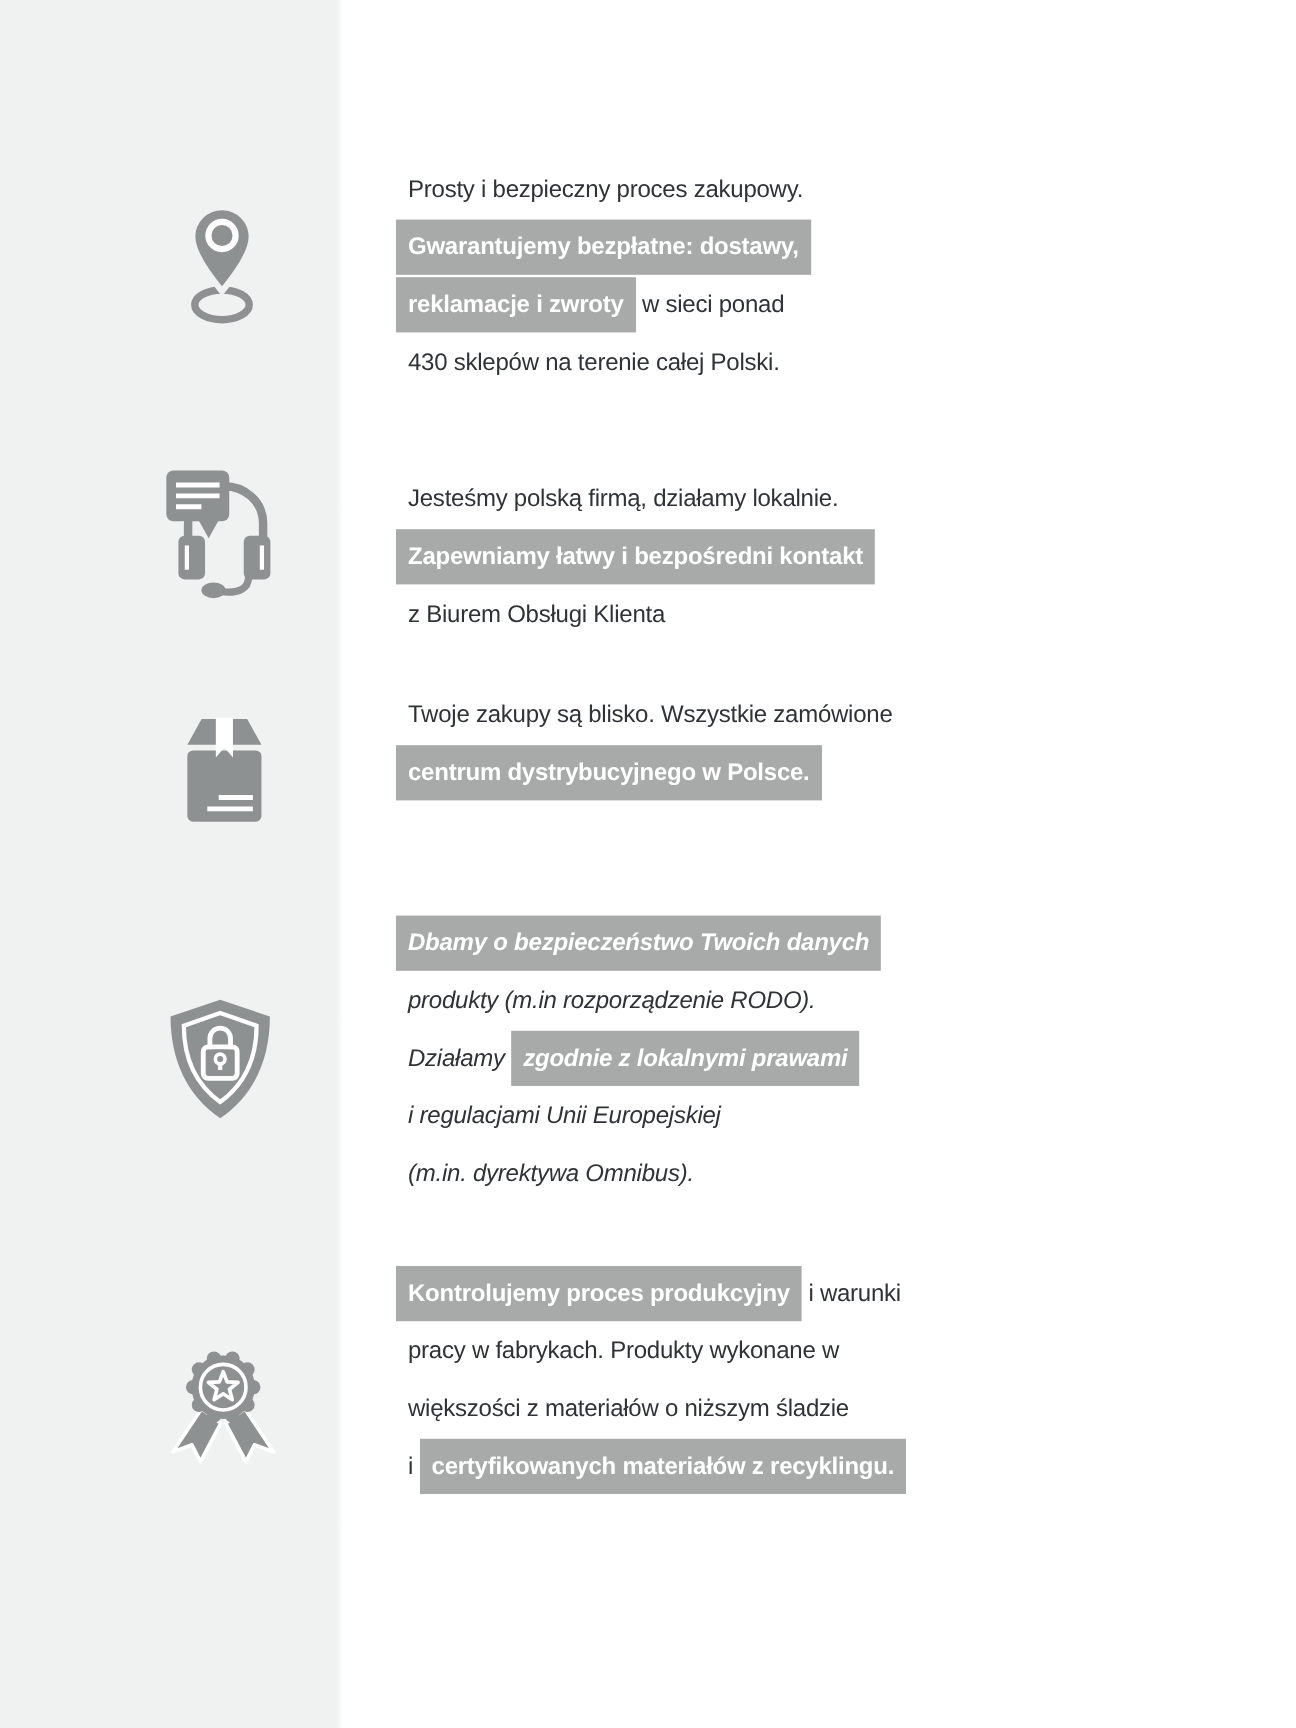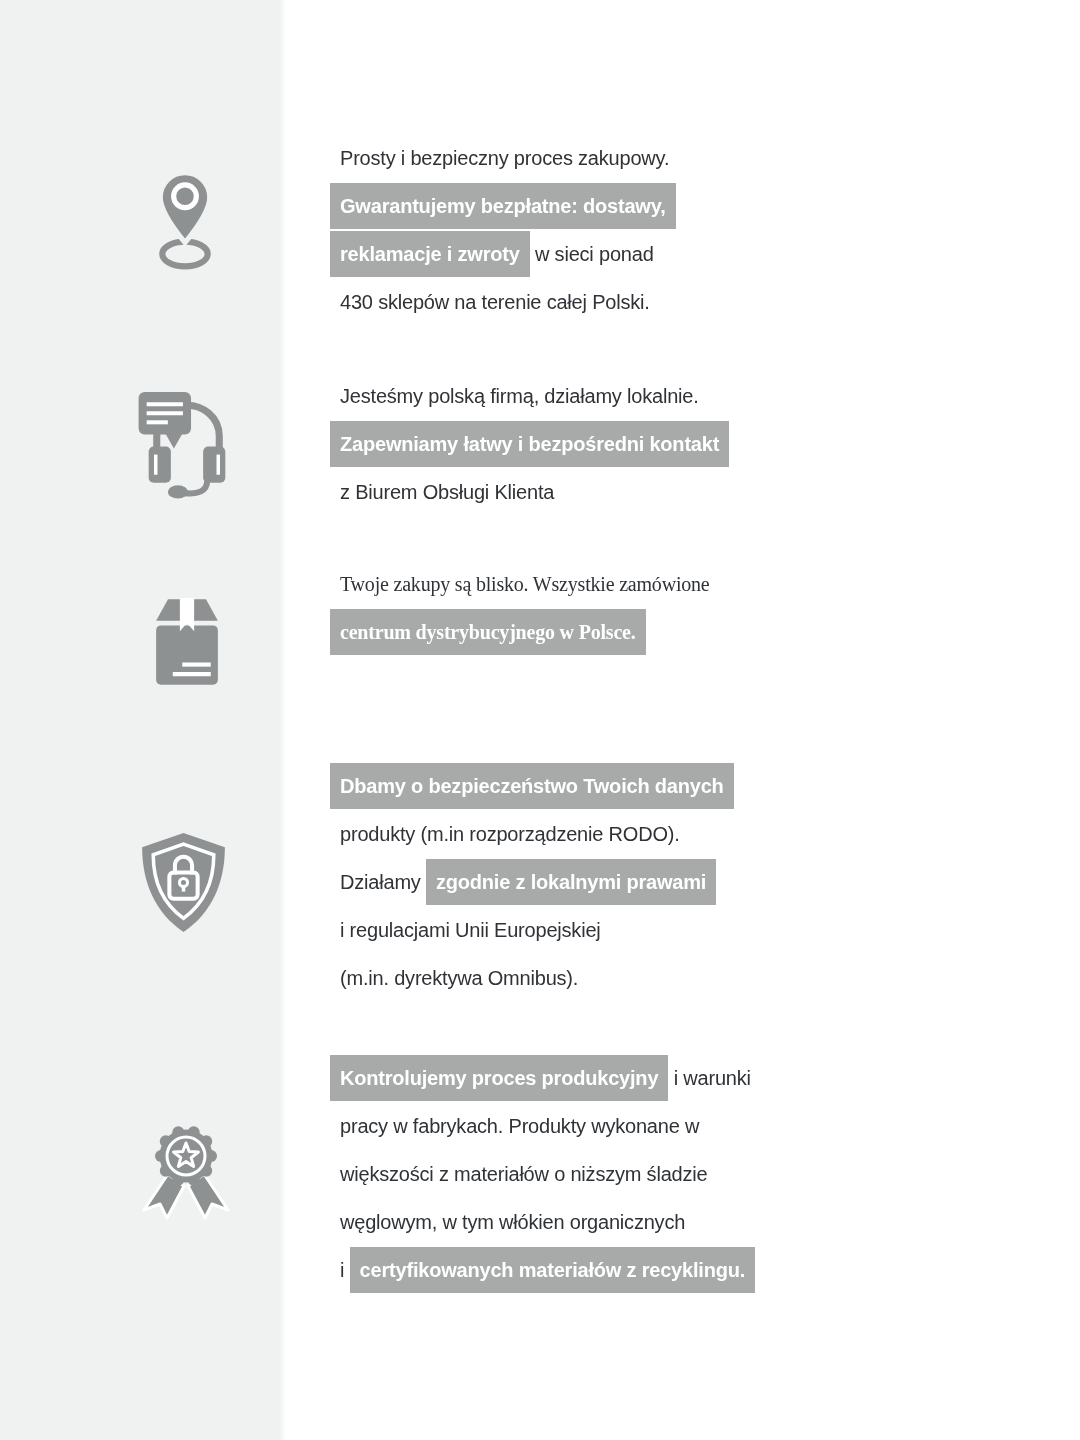--- a/index.html
+++ b/index.html
@@ -118,35 +118,34 @@
     <polygon points="52,27 55.2,35.6 64.4,36 57.2,41.7 59.6,50.5 52,45.5 44.4,50.5 46.8,41.7 39.6,36 48.8,35.6" fill="none" stroke="#ffffff" stroke-width="3" stroke-linejoin="round"></polygon>
   </svg>
 </div>
 
 <div class="block" style="top:134px;">
     <div class="line"><span class="seg">Prosty i bezpieczny proces zakupowy.</span></div>
     <div class="line"><span class="hl">Gwarantujemy bezpłatne: dostawy,</span></div>
     <div class="line"><span class="hl">reklamacje i zwroty</span><span class="seg"> w sieci ponad</span></div>
     <div class="line"><span class="seg">430 sklepów na terenie całej Polski.</span></div>
   </div>
-<div class="block" style="top:372px;">
+<div class="block" style="top:392px;">
     <div class="line"><span class="seg">Jesteśmy polską firmą, działamy lokalnie.</span></div>
     <div class="line"><span class="hl">Zapewniamy łatwy i bezpośredni kontakt</span></div>
     <div class="line"><span class="seg">z Biurem Obsługi Klienta</span></div>
   </div>
-<div class="block" style="top:560px;font-family:Liberation Serif, serif;">
+<div class="block" style="top:572px;">
     <div class="line"><span class="seg">Twoje zakupy są blisko. Wszystkie zamówione</span></div>
     <div class="line"><span class="hl">centrum dystrybucyjnego w Polsce.</span></div>
   </div>
-<div class="block" style="top:762px;">
+<div class="block" style="top:762px;font-style:italic;">
     <div class="line"><span class="hl">Dbamy o bezpieczeństwo Twoich danych</span></div>
     <div class="line"><span class="seg">produkty (m.in rozporządzenie RODO).</span></div>
     <div class="line"><span class="seg">Działamy </span><span class="hl">zgodnie z lokalnymi prawami</span></div>
     <div class="line"><span class="seg">i regulacjami Unii Europejskiej</span></div>
     <div class="line"><span class="seg">(m.in. dyrektywa Omnibus).</span></div>
   </div>
 <div class="block" style="top:1054px;">
     <div class="line"><span class="hl">Kontrolujemy proces produkcyjny</span><span class="seg"> i warunki</span></div>
     <div class="line"><span class="seg">pracy w fabrykach. Produkty wykonane w</span></div>
     <div class="line"><span class="seg">większości z materiałów o niższym śladzie</span></div>
-    <div class="line"><span class="seg">węglowym, w tym włókien organicznych</span></div>
     <div class="line"><span class="seg">i </span><span class="hl">certyfikowanych materiałów z recyklingu.</span></div>
   </div>
 
 </body></html>

